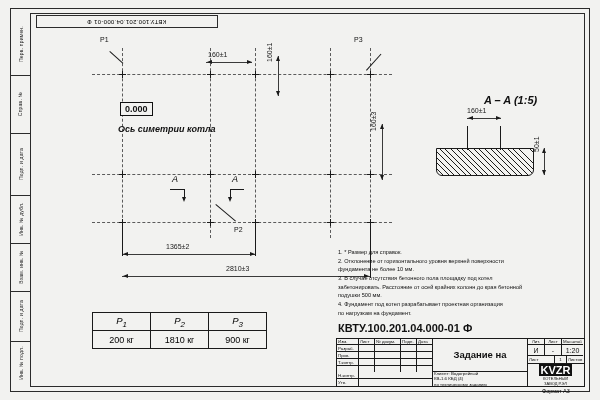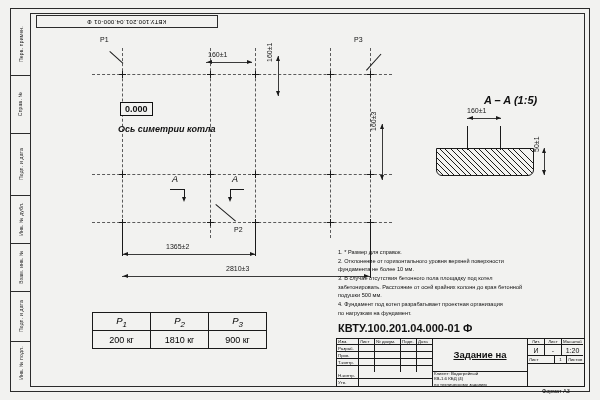--- a/index.html
+++ b/index.html
@@ -279,21 +279,21 @@
       <div class="cell" style="left:38px;top:27px;width:26px;height:6px;border-bottom:none;"></div>
       <div class="cell" style="left:64px;top:27px;width:16px;height:6px;border-bottom:none;"></div>
       <div class="cell" style="left:80px;top:27px;width:16px;height:6px;border-bottom:none;"></div>
 
       <div class="cell" style="left:0;top:33px;width:22px;height:7px;">Н.контр.</div>
       <div class="cell" style="left:22px;top:33px;width:74px;height:7px;"></div>
       <div class="cell" style="left:0;top:40px;width:22px;height:7px;border-bottom:none;">Утв.</div>
       <div class="cell" style="left:22px;top:40px;width:74px;height:7px;border-bottom:none;"></div>
 
       <div class="cell" style="left:96px;top:0;width:95px;height:33px;border-bottom:1px solid #1a1a1a;justify-content:center;">
-        <div class="bigname" style="position:static;width:100%;text-decoration:underline;">
+        <div class="bigname" style="position:static;width:100%;">
           <div>Задание на</div>
         </div>
       </div>
       <div class="cell" style="left:96px;top:33px;width:95px;height:14px;border-bottom:none;flex-direction:column;align-items:flex-start;justify-content:center;line-height:1.25;">
         <div>Клиент: Водогрейный</div>
         <div>КВ-1.6 КБД (4)</div>
         <div>по техническому заданию</div>
       </div>
 
       <div class="cell" style="left:191px;top:0;width:17px;height:6px;justify-content:center;">Лит.</div>
@@ -302,17 +302,26 @@
 
       <div class="cell" style="left:191px;top:6px;width:17px;height:11px;justify-content:center;font-size:7px;">И</div>
       <div class="cell" style="left:208px;top:6px;width:17px;height:11px;justify-content:center;font-size:7px;">-</div>
       <div class="cell" style="left:225px;top:6px;width:21px;height:11px;justify-content:center;font-size:7px;border-right:none;">1:20</div>
 
       <div class="cell" style="left:191px;top:17px;width:27px;height:8px;justify-content:flex-start;">Лист</div>
       <div class="cell" style="left:218px;top:17px;width:12px;height:8px;justify-content:center;">1</div>
       <div class="cell" style="left:230px;top:17px;width:16px;height:8px;justify-content:flex-start;border-right:none;">Листов</div>
       <div class="cell" style="left:246px;top:17px;width:0px;height:8px;border-right:none;"></div>
 
+      <div class="cell" style="left:191px;top:25px;width:55px;height:22px;border-right:none;border-bottom:none;justify-content:center;">
+        <div class="logo" style="position:static;">
+          <div class="mark">KVZR</div>
+          <div class="sub">
+            <div>КОТЕЛЬНЫЙ</div>
+            <div>ЗАВОД Р.ЭЛ</div>
+          </div>
+        </div>
+      </div>
     </div>
 
     <div class="fmt" style="left:512px;top:362px;">Формат А3</div>
   </div>
 </div>
 
 </body></html>

